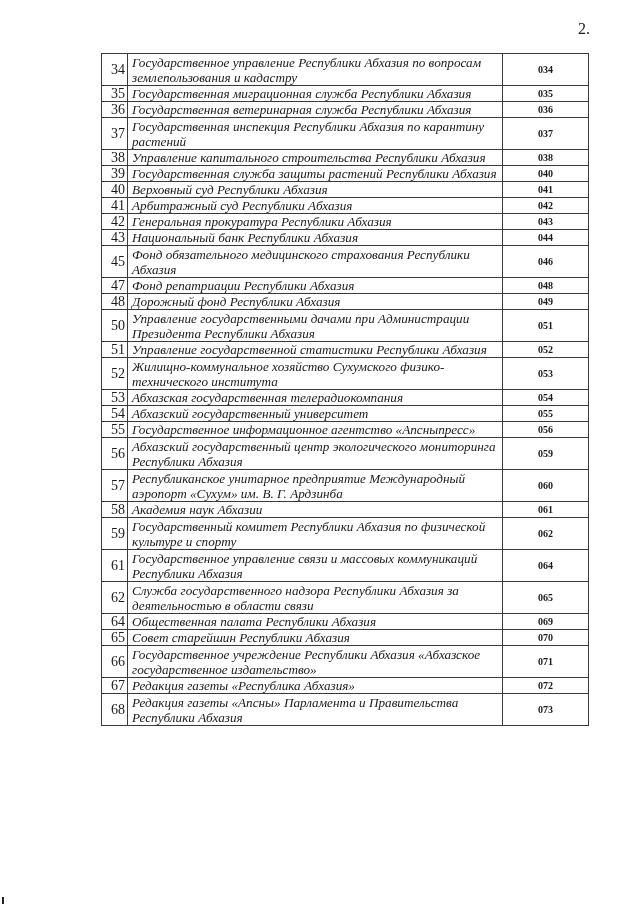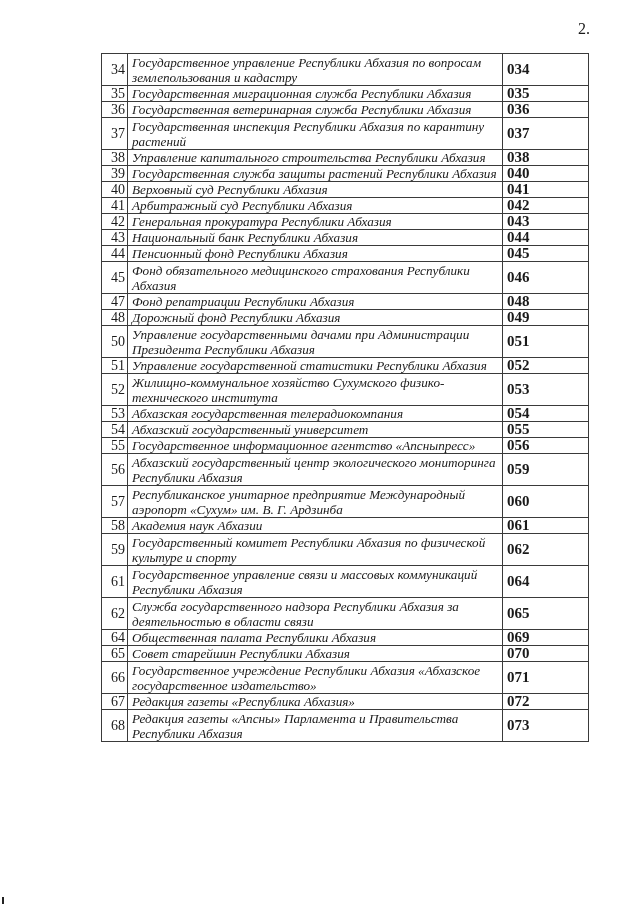--- a/index.html
+++ b/index.html
@@ -5,21 +5,21 @@
   html, body { margin:0; padding:0; background:#ffffff; }
   body { width:640px; height:905px; position:relative; overflow:hidden;
          font-family:"Liberation Serif", "DejaVu Serif", serif; color:#1a1a1a; }
   .page-num { position:absolute; left:578px; top:20px; font-size:16px; }
   table { position:absolute; left:101px; top:53px; width:488px;
           border-collapse:collapse; table-layout:fixed; }
   td { border:1px solid #3a3a3a; padding:0 4px; font-size:13.2px; line-height:15px;
        vertical-align:middle; }
   td.num { width:21px; text-align:right; font-size:14px; padding:0 2px; }
   td.name { width:366px;font-style:italic; }
-  td.code { text-align:left; font-weight:bold; font-size:15px; }
+  td.code { text-align:center; font-weight:bold; font-size:10px; }
   tr.single td { height:15px;margin-left:12px; }
   tr.double td { height:31px; }
   .scan-mark { position:absolute; left:2px; top:897px; width:2px; height:7px; background:#222; }
 </style>
 </head>
 <body>
 
 <div class="page-num">2.</div>
 
 <table>
@@ -66,25 +66,20 @@
       </tr>
       <tr class="single">
         <td class="num">42</td>
         <td class="name">Генеральная прокуратура Республики Абхазия</td>
         <td class="code">043</td>
       </tr>
       <tr class="single">
         <td class="num">43</td>
         <td class="name">Национальный банк Республики Абхазия</td>
         <td class="code">044</td>
-      </tr>
-      <tr class="single">
-        <td class="num">44</td>
-        <td class="name">Пенсионный фонд Республики Абхазия</td>
-        <td class="code">045</td>
       </tr>
       <tr class="double">
         <td class="num">45</td>
         <td class="name">Фонд обязательного медицинского страхования Республики Абхазия</td>
         <td class="code">046</td>
       </tr>
       <tr class="single">
         <td class="num">47</td>
         <td class="name">Фонд репатриации Республики Абхазия</td>
         <td class="code">048</td>

